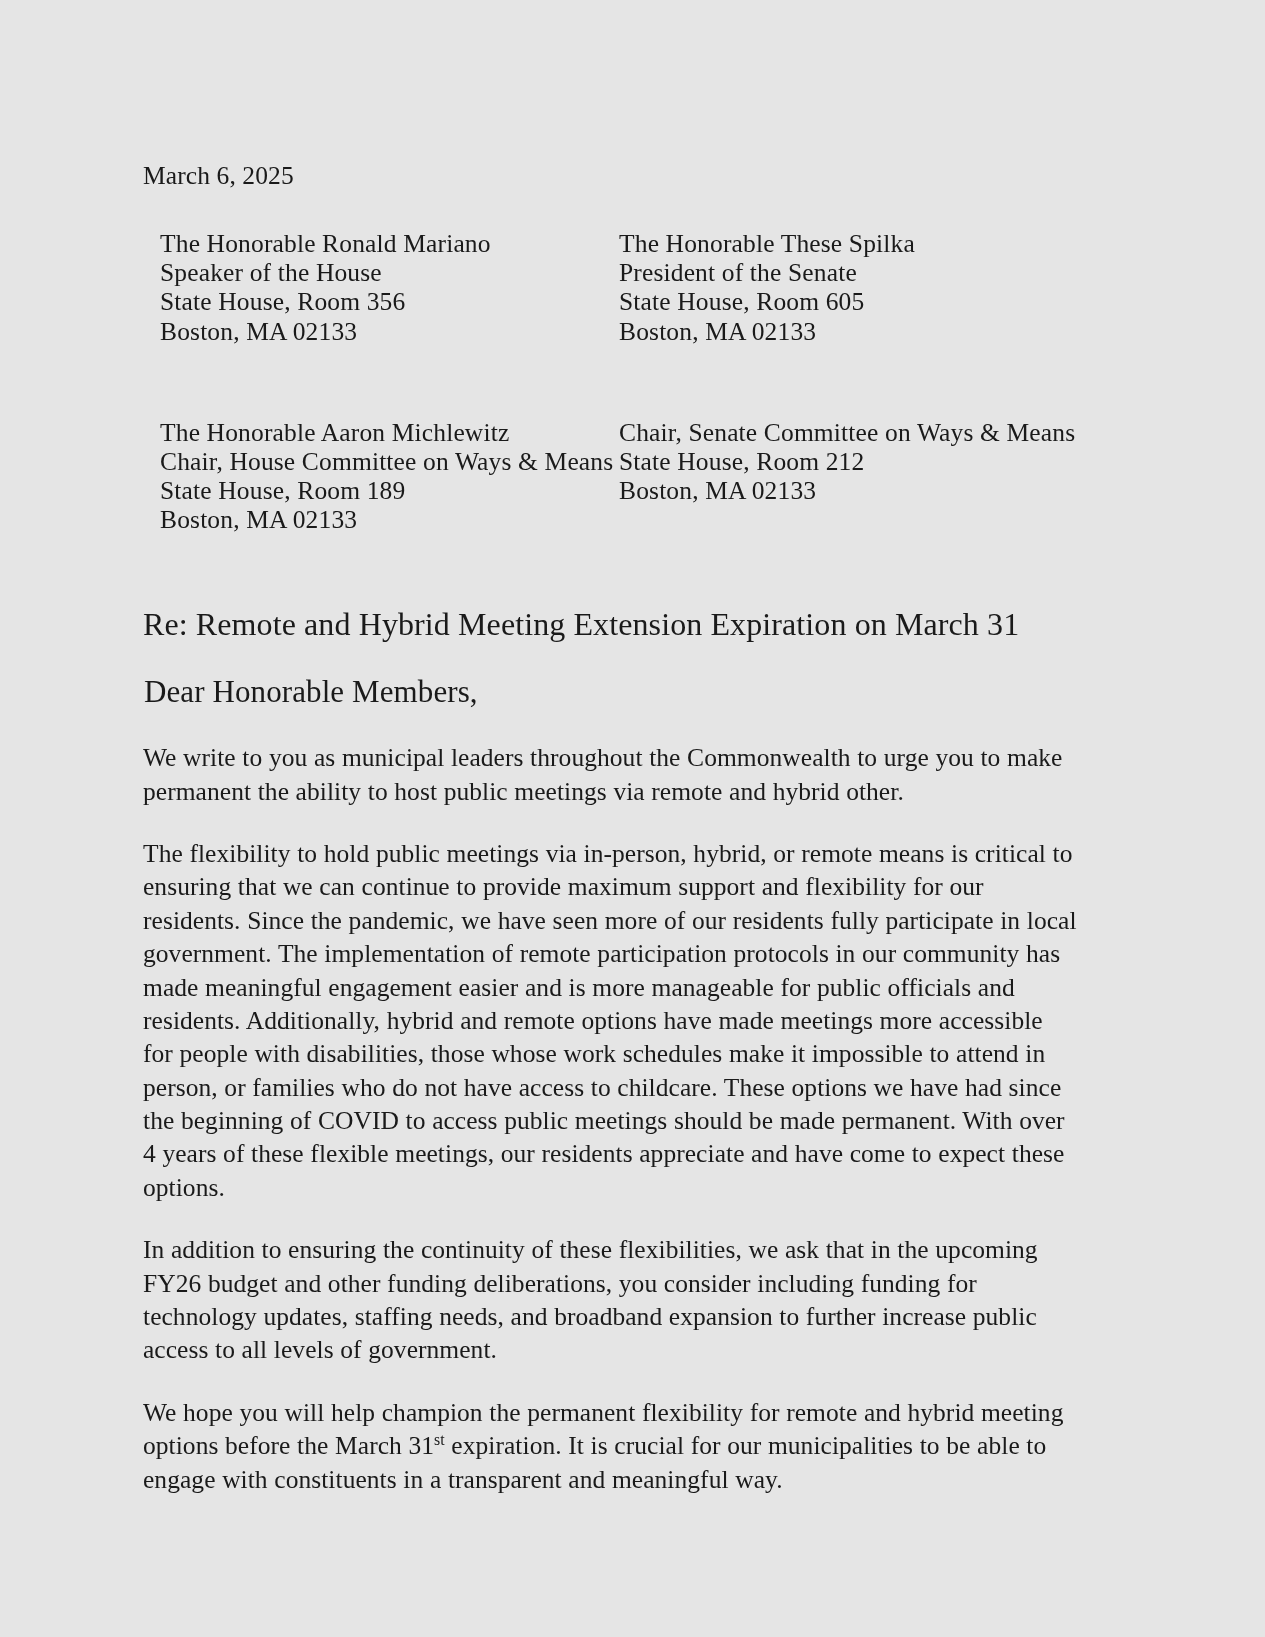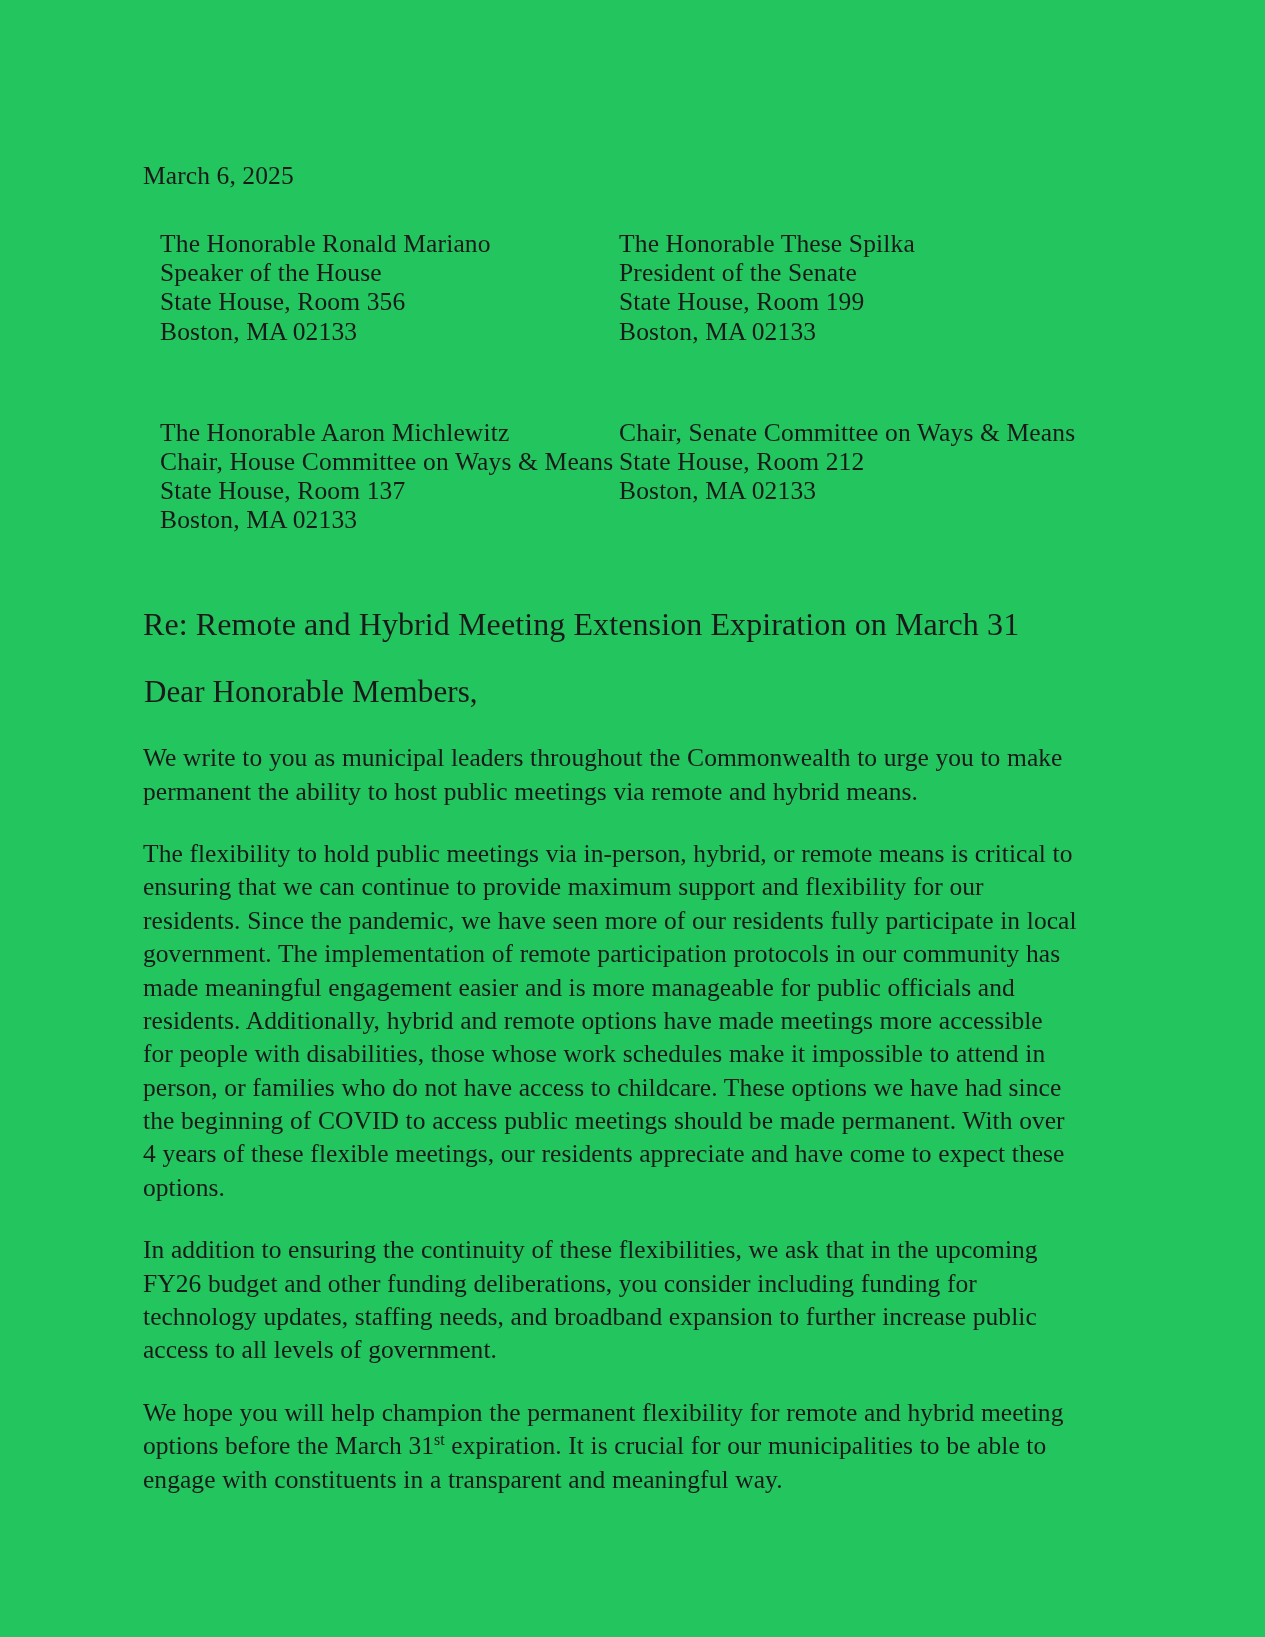--- a/index.html
+++ b/index.html
@@ -4,21 +4,21 @@
 <style>
   html, body {
     margin: 0;
     padding: 0;
     background: #ffffff;
   }
   .page {
     position: relative;
     width: 1265px;
     height: 1637px;
-    background: #22c55e;
+    background: #e5e5e5;
     margin: 0 auto;
     overflow: hidden;
     font-family: "Liberation Serif", "DejaVu Serif", serif;
     color: #1a1a1a;
   }
   .content {
     position: absolute;
     left: 143px;
     top: 160px;
     width: 935px;
@@ -96,43 +96,43 @@
     <div class="addr-row">
       <div class="addr-block addr-col-left">
         <span class="addr-line">The Honorable Ronald Mariano</span>
         <span class="addr-line">Speaker of the House</span>
         <span class="addr-line">State House, Room 356</span>
         <span class="addr-line">Boston, MA 02133</span>
       </div>
       <div class="addr-block addr-col-right">
         <span class="addr-line">The Honorable These Spilka</span>
         <span class="addr-line">President of the Senate</span>
-        <span class="addr-line">State House, Room 199</span>
+        <span class="addr-line">State House, Room 605</span>
         <span class="addr-line">Boston, MA 02133</span>
       </div>
     </div>
 
     <div class="addr-row second">
       <div class="addr-block addr-col-left">
         <span class="addr-line">The Honorable Aaron Michlewitz</span>
         <span class="addr-line">Chair, House Committee on Ways &amp; Means</span>
-        <span class="addr-line">State House, Room 137</span>
+        <span class="addr-line">State House, Room 189</span>
         <span class="addr-line">Boston, MA 02133</span>
       </div>
       <div class="addr-block addr-col-right">
         <span class="addr-line">Chair, Senate Committee on Ways &amp; Means</span>
         <span class="addr-line">State House, Room 212</span>
         <span class="addr-line">Boston, MA 02133</span>
       </div>
     </div>
 
     <div class="re-line">Re: Remote and Hybrid Meeting Extension Expiration on March 31</div>
 
     <div class="salutation">Dear Honorable Members,</div>
 
-    <p class="body-para first-para">We write to you as municipal leaders throughout the Commonwealth to urge you to make permanent the ability to host public meetings via remote and hybrid means.</p>
+    <p class="body-para first-para">We write to you as municipal leaders throughout the Commonwealth to urge you to make permanent the ability to host public meetings via remote and hybrid other.</p>
     <p class="body-para">The flexibility to hold public meetings via in-person, hybrid, or remote means is critical to ensuring that we can continue to provide maximum support and flexibility for our residents. Since the pandemic, we have seen more of our residents fully participate in local government.  The implementation of remote participation protocols in our community has made meaningful engagement easier and is more manageable for public officials and residents. Additionally, hybrid and remote options have made meetings more accessible for people with disabilities, those whose work schedules make it impossible to attend in person, or families who do not have access to childcare.  These options we have had since the beginning of COVID to access public meetings should be made permanent. With over 4 years of these flexible meetings, our residents appreciate and have come to expect these options.</p>
     <p class="body-para">In addition to ensuring the continuity of these flexibilities, we ask that in the upcoming FY26 budget and other funding deliberations, you consider including funding for technology updates, staffing needs, and broadband expansion to further increase public access to all levels of government.</p>
 
     <p class="body-para"><span>We hope you will help champion the permanent flexibility for remote and hybrid meeting options before the March 31</span><sup class="ordinal">st</sup><span> expiration. It is crucial for our municipalities to be able to engage with constituents in a transparent and meaningful way.</span></p>
 
   </div>
 </div>
 
 </body></html>

